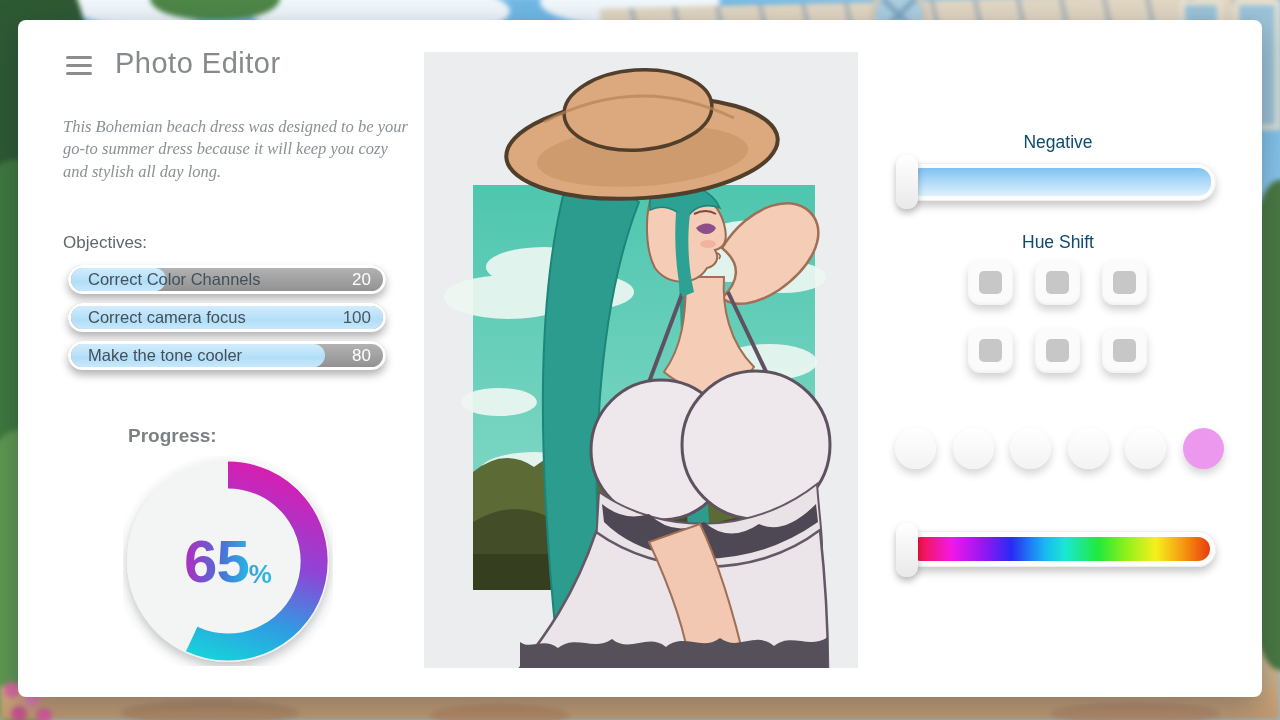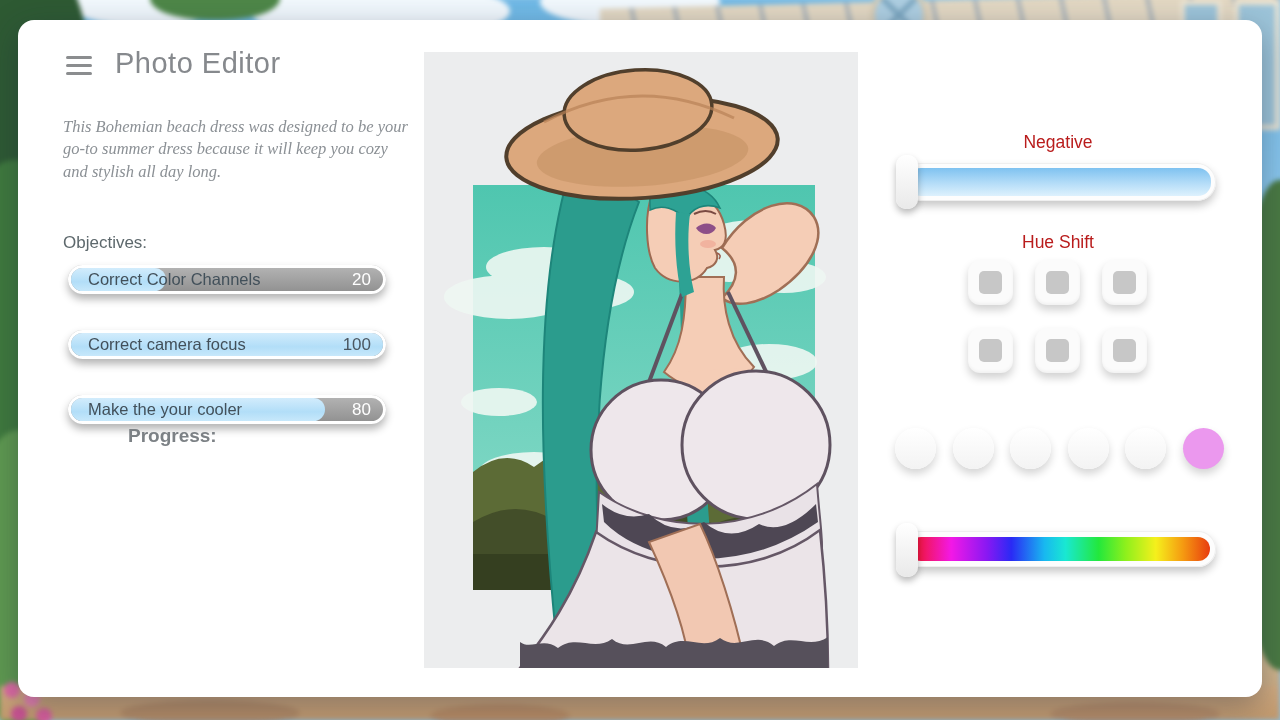--- a/index.html
+++ b/index.html
@@ -18,52 +18,52 @@
                        linear-gradient(-45deg, transparent 46%, #7ba6c0 46% 54%, transparent 54%); }
   .bd-window { position:absolute; background:#9dc5da; border:5px solid #ece4d2; }
   .bd-blob { position:absolute; border-radius:45%; }
   .bd-sand { position:absolute; left:0; bottom:0; width:1280px; height:34px; background:linear-gradient(180deg,#d3ac81,#c2996d); }
   .bd-patch { position:absolute; border-radius:50%; opacity:.55; }
   .bd-flowers { position:absolute; left:4px; bottom:22px; width:16px; height:16px; border-radius:50%;
       background:#dd6aa2; box-shadow: 20px 9px 0 #e57fae, 7px 24px 0 #c95391, 32px 26px 0 #d95f9c; }
 
   
   .panel { position:absolute; left:18px; top:20px; width:1244px; height:677px; background:#ffffff;
-      border-radius:16px; box-shadow:0 10px 32px rgba(30,40,60,.38); }
+      border-radius:8px; box-shadow:0 10px 32px rgba(30,40,60,.38); }
 
   
   .menu-btn { position:absolute; left:48px; top:36px; width:26px; height:20px; cursor:pointer; }
   .menu-btn span { display:block; height:3px; background:#8b8d8f; border-radius:2px; margin-bottom:5px; }
   .title { position:absolute; left:97px; top:27px; font-size:29px; letter-spacing:.5px; color:#86898d; }
   .description { position:absolute; left:45px; top:96px; width:345px; font-size:16.5px; line-height:1.36;
       font-style:italic; color:#8b9095;font-family:Liberation Serif, serif; }
   .obj-heading { position:absolute; left:45px; top:213px; font-size:17px; color:#5d686c;text-align:center; }
   .bars { position:absolute; left:50px; top:245px; width:318px; }
-  .obj-bar { position:relative; width:318px; height:29px; border-radius:15px; margin-bottom:36px;
+  .obj-bar { position:relative; width:318px; height:29px; border-radius:15px; margin-bottom:9px;
       background:linear-gradient(180deg,#b6b6b6,#8e8e8e);
       box-shadow: inset 0 0 0 3px #ffffff, 0 5px 8px rgba(0,0,0,.30); text-decoration: underline; }
   .obj-fill { position:absolute; left:3px; top:3px; bottom:3px; border-radius:12px; max-width:calc(100% - 6px);
       background:linear-gradient(180deg,#d2ecfc 0%,#b2def8 60%,#c7e8fb 100%); }
   .obj-label { position:absolute; left:20px; top:0; height:29px; line-height:29px; font-size:16.5px; color:#42505a; }
   .obj-value { position:absolute; right:15px; top:0; height:29px; line-height:29px; font-size:17px; }
   .progress-heading { position:absolute; left:110px; top:405px; width:200px; text-align:left;
       font-size:19px; font-weight:bold; color:#7c8185; }
   .ring-wrap { position:absolute; left:105px; top:436px; width:210px; height:210px; }
   .ring-text { position:absolute; inset:0; display:flex; align-items:center; justify-content:center; }
   .ring-text .pv { font-size:60px; font-weight:bold; letter-spacing:-1px;
       background:linear-gradient(95deg,#b32cc0 5%,#4e6ed4 55%,#28b4e4 95%);
       -webkit-background-clip:text; background-clip:text; color:transparent; }
   .ring-text .ps { font-size:26px; font-weight:bold; margin-top:26px;
       background:linear-gradient(95deg,#3f9ade,#24c2de); -webkit-background-clip:text; background-clip:text; color:transparent; }
 
   
   .photo-frame { position:absolute; left:406px; top:32px; width:434px; height:616px; background:#ecedee; }
 
   
-  .rlabel { position:absolute; width:360px; text-align:center; font-size:17.5px; color:#b91c1c; }
+  .rlabel { position:absolute; width:360px; text-align:center; font-size:17.5px; color:#0c4a6e; }
   .slider { position:absolute; width:313px; border-radius:19px; background:#fdfdfd;
       box-shadow: 0 5px 9px rgba(0,0,0,.22), inset 0 0 0 1px #efefef; }
   .slider-fill { border-radius:13px; }
   .knob { position:absolute; left:-7px; top:-8px; width:22px; height:54px; border-radius:10px;
       background:linear-gradient(180deg,#ffffff,#e9e9e9); box-shadow:0 4px 7px rgba(0,0,0,.28); cursor:pointer; }
   .neg-slider { left:885px; top:143px; height:38px; padding:5px; }
   .neg-fill { width:100%; height:100%; background:linear-gradient(180deg,#7fc2f0 0%,#b5ddf8 55%,#ddf1fd 100%); }
   .col-slider { left:885px; top:511px; height:36px; padding:6px; }
   .col-fill { width:100%; height:100%;
       background:linear-gradient(90deg,#f01515 0%,#f318e6 14%,#8818f3 26%,#2a2af5 34%,#18b8f0 45%,#19e8d2 52%,#23e83c 63%,#8ef01c 72%,#f5f01c 82%,#f59a11 91%,#e83c0f 100%); }
@@ -123,27 +123,48 @@
       <span class="obj-label">Correct Color Channels</span>
       <span class="obj-value" style="color: rgb(255, 255, 255);">20</span>
     </div>
     <div class="obj-bar">
       <div class="obj-fill" style="width: 100%;"></div>
       <span class="obj-label">Correct camera focus</span>
       <span class="obj-value" style="color: rgb(75, 87, 97);">100</span>
     </div>
     <div class="obj-bar">
       <div class="obj-fill" style="width: 80%;"></div>
-      <span class="obj-label">Make the your cooler</span>
+      <span class="obj-label">Make the tone cooler</span>
       <span class="obj-value" style="color: rgb(255, 255, 255);">80</span>
     </div>
   </div>
 
   <div class="progress-heading">Progress:</div>
 
+  <div class="ring-wrap">
+    <svg width="210" height="210" viewBox="0 0 210 210">
+      <defs>
+        <linearGradient id="ringGrad" x1="120" y1="8" x2="62" y2="196" gradientUnits="userSpaceOnUse">
+          <stop offset="0" stop-color="#d41fb2"></stop>
+          <stop offset="0.42" stop-color="#8f44d6"></stop>
+          <stop offset="0.74" stop-color="#2f9ce2"></stop>
+          <stop offset="1" stop-color="#17d2da"></stop>
+        </linearGradient>
+        <filter id="ringShadow" x="-30%" y="-30%" width="160%" height="160%">
+          <feDropShadow dx="0" dy="5" stdDeviation="6" flood-color="#44484e" flood-opacity="0.35"></feDropShadow>
+        </filter>
+      </defs>
+      <circle cx="105" cy="105" r="101" fill="#f3f5f4" filter="url(#ringShadow)"></circle>
+      <path d="M105 19 A86 86 0 1 1 68.7 182.9" stroke="url(#ringGrad)" stroke-width="27" fill="none" stroke-linecap="butt"></path>
+    </svg>
+    <div class="ring-text">
+      <span class="pv">65</span>
+      <span class="ps">%</span>
+    </div>
+  </div>
 
   <div class="photo-frame">
     <svg width="434" height="616" viewBox="0 0 434 616">
       <defs>
         <linearGradient id="skyG" x1="0" y1="0" x2="0" y2="1">
           <stop offset="0" stop-color="#4fc6af"></stop>
             <stop offset="1" stop-color="#8cdcca"></stop>
         </linearGradient>
       </defs>
 

